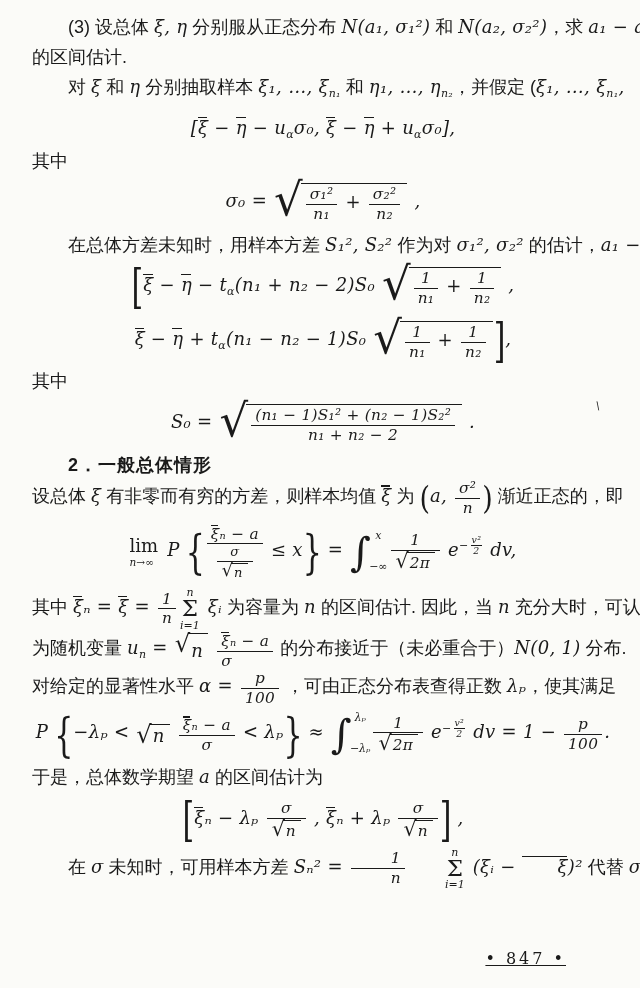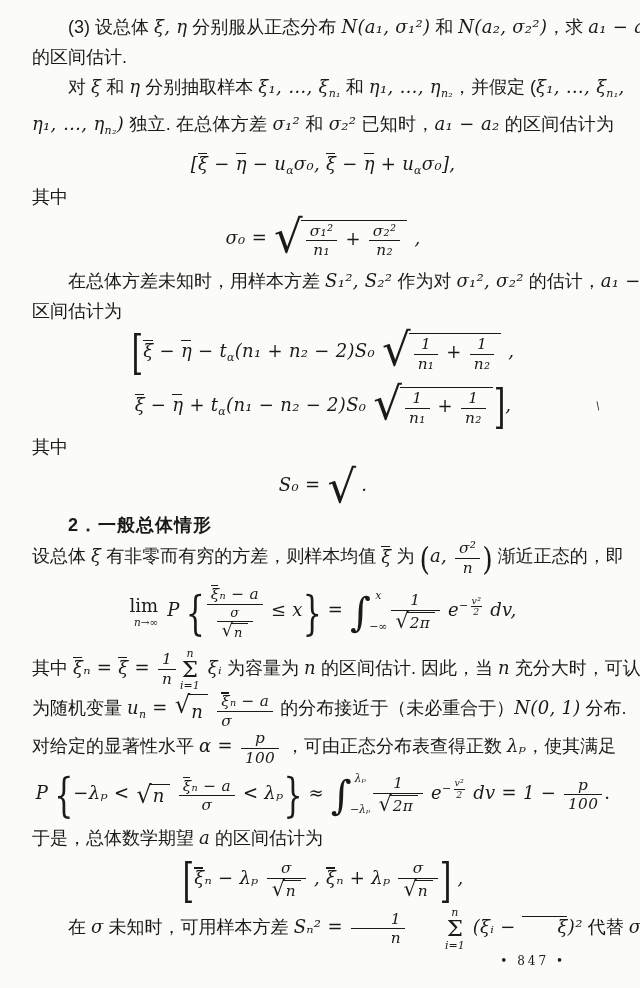--- a/index.html
+++ b/index.html
@@ -35,85 +35,87 @@
   
   .sqrt{display:inline-flex;align-items:flex-start;vertical-align:middle;margin:0 1px;}
   .rad{font-family:"DejaVu Serif",serif;font-style:normal;font-size:1.35em;line-height:.9;margin-right:-2px;}
   .sqrt.tall .rad{font-size:2.5em;line-height:.78;margin-top:-1px;}
   .vinc{display:inline-block;border-top:1.6px solid #1a1a1a;padding:2px 5px 0 3px;}
   
   .sum{display:inline-flex;flex-direction:column;align-items:center;vertical-align:middle;line-height:1;margin:0 2px;}
   .sa,.sbm{font-size:11px;font-family:"DejaVu Serif",serif;font-style:italic;line-height:1;}
   .sg{font-size:23px;font-family:"DejaVu Serif",serif;font-style:normal;line-height:.95;}
   
-  .lim{display:inline-flex;flex-direction:column;align-items:flex-end;vertical-align:middle;line-height:1;margin-right:3px;}
+  .lim{display:inline-flex;flex-direction:column;align-items:flex-start;vertical-align:middle;line-height:1;margin-right:3px;}
   .lg{font-family:"DejaVu Serif",serif;font-style:normal;font-size:18px;}
   .lb{font-size:10.5px;font-family:"DejaVu Serif",serif;font-style:italic;margin-top:2px;}
   
   .int{display:inline-flex;align-items:center;vertical-align:middle;height:42px;margin:0 1px;}
   .ig{font-family:"DejaVu Serif",serif;font-style:normal;font-size:40px;line-height:.8;}
   .il{display:flex;flex-direction:column;justify-content:space-between;height:42px;
       font-size:11px;font-family:"DejaVu Serif",serif;font-style:italic;padding:0 0 2px 0;margin-left:-2px;}
   
   .bg2,.bg3{display:inline-block;vertical-align:middle;font-family:"DejaVu Serif",serif;
             font-style:normal;line-height:.9;}
   .bg2{font-size:27px;transform:scaleY(1.2);}
   .bg3{font-size:30px;transform:scaleY(1.55);}
   
-  .pgnum{position:absolute;bottom:20px;right:74px;font-size:12px;letter-spacing:3px;
-         font-family:"DejaVu Serif",serif;}
+  .pgnum{position:absolute;bottom:20px;right:74px;font-size:16px;letter-spacing:3px;
+         font-family:"DejaVu Serif",serif;text-decoration:underline;}
   
   .artifact{position:absolute;left:596px;top:398px;font-size:13px;font-weight:bold;transform:rotate(8deg);}
 </style>
 </head>
 <body>
 
 <div class="page">
   <div id="doc-body">
       <div class="ln ind full"><span class="cn">(3) 设总体 </span><span class="m">ξ, η</span><span class="cn"> 分别服从正态分布 </span><span class="m">N(a₁, σ₁²)</span><span class="cn"> 和 </span><span class="m">N(a₂, σ₂²)</span><span class="cn">，求 </span><span class="m">a₁ − a₂</span></div>
       <div class="ln"><span class="cn">的区间估计.</span></div>
       <div class="ln ind full"><span class="cn">对 </span><span class="m">ξ</span><span class="cn"> 和 </span><span class="m">η</span><span class="cn"> 分别抽取样本 </span><span class="m">ξ₁, …, ξ</span><span class="sb"><span class="m">n₁</span></span><span class="cn"> 和 </span><span class="m">η₁, …, η</span><span class="sb"><span class="m">n₂</span></span><span class="cn">，并假定 (</span><span class="m">ξ₁, …, ξ</span><span class="sb"><span class="m">n₁</span></span><span class="m">,</span></div>
-      <div class="ln full"><span class="m">η₁, …, η</span><span class="sb"><span class="m">n₂</span></span><span class="m">)</span><span class="cn"> 独立. 在总体方差 </span><span class="m">σ₁²</span><span class="cn"> 和 </span><span class="m">σ₂²</span><span class="cn"> 已知时，</span><span class="m">a₁ − a₂</span><span class="cn"> 的区间估计为</span></div>
       <div class="fm"><span class="m">[</span><span class="bar"><span class="m">ξ</span></span><span class="m"> − </span><span class="bar"><span class="m">η</span></span><span class="m"> − u</span><span class="sb"><span class="m">α</span></span><span class="m">σ₀,  </span><span class="bar"><span class="m">ξ</span></span><span class="m"> − </span><span class="bar"><span class="m">η</span></span><span class="m"> + u</span><span class="sb"><span class="m">α</span></span><span class="m">σ₀],</span></div>
       <div class="ln"><span class="cn">其中</span></div>
       <div class="fm"><span class="m">σ₀ = </span><span class="sqrt tall">
           <span class="rad">√</span>
           <span class="vinc"><span class="frac">
               <span class="fn"><span class="m">σ₁²</span></span>
               <span class="fd"><span class="m">n₁</span></span>
             </span><span class="m"> + </span><span class="frac">
               <span class="fn"><span class="m">σ₂²</span></span>
               <span class="fd"><span class="m">n₂</span></span>
             </span></span>
         </span><span class="m"> ,</span></div>
       <div class="ln ind full"><span class="cn">在总体方差未知时，用样本方差 </span><span class="m">S₁², S₂²</span><span class="cn"> 作为对 </span><span class="m">σ₁², σ₂²</span><span class="cn"> 的估计，</span><span class="m">a₁ − a₂</span></div>
-      <div class="ln"><span class="cn">区间估计为</span></div>
       <div class="fm"><span class="bg3">[</span><span class="bar"><span class="m">ξ</span></span><span class="m"> − </span><span class="bar"><span class="m">η</span></span><span class="m"> − t</span><span class="sb"><span class="m">α</span></span><span class="m">(n₁ + n₂ − 2)S₀ </span><span class="sqrt tall">
           <span class="rad">√</span>
           <span class="vinc"><span class="frac">
               <span class="fn"><span class="m">1</span></span>
               <span class="fd"><span class="m">n₁</span></span>
             </span><span class="m"> + </span><span class="frac">
               <span class="fn"><span class="m">1</span></span>
               <span class="fd"><span class="m">n₂</span></span>
             </span></span>
         </span><span class="m"> ,</span></div>
-      <div class="fm"><span class="bar"><span class="m">ξ</span></span><span class="m"> − </span><span class="bar"><span class="m">η</span></span><span class="m"> + t</span><span class="sb"><span class="m">α</span></span><span class="m">(n₁ − n₂ − 2)S₀ </span><span class="sqrt tall">
+      <div class="fm"><span class="bar"><span class="m">ξ</span></span><span class="m"> − </span><span class="bar"><span class="m">η</span></span><span class="m"> + t</span><span class="sb"><span class="m">α</span></span><span class="m">(n₁ − n₂ − 1)S₀ </span><span class="sqrt tall">
           <span class="rad">√</span>
           <span class="vinc"><span class="frac">
               <span class="fn"><span class="m">1</span></span>
               <span class="fd"><span class="m">n₁</span></span>
             </span><span class="m"> + </span><span class="frac">
               <span class="fn"><span class="m">1</span></span>
               <span class="fd"><span class="m">n₂</span></span>
             </span></span>
         </span><span class="bg3">]</span><span class="m">,</span></div>
       <div class="ln"><span class="cn">其中</span></div>
       <div class="fm"><span class="m">S₀ = </span><span class="sqrt tall">
           <span class="rad">√</span>
+          <span class="vinc"><span class="frac">
+              <span class="fn"><span class="m">(n₁ − 1)S₁² + (n₂ − 1)S₂²</span></span>
+              <span class="fd"><span class="m">n₁ + n₂ − 2</span></span>
+            </span></span>
         </span><span class="m"> .</span></div>
       <div class="ln hd ind"><span class="cn">2．一般总体情形</span></div>
       <div class="ln"><span class="cn">设总体 </span><span class="m">ξ</span><span class="cn"> 有非零而有穷的方差，则样本均值 </span><span class="bar"><span class="m">ξ</span></span><span class="cn"> 为 </span><span class="bg2">(</span><span class="m">a, </span><span class="frac">
           <span class="fn"><span class="m">σ²</span></span>
           <span class="fd"><span class="m">n</span></span>
         </span><span class="bg2">)</span><span class="cn"> 渐近正态的，即</span></div>
       <div class="fm"><span class="lim">
           <span class="lg">lim</span>
           <span class="lb">n→∞</span>
         </span><span class="m"> P </span><span class="bg3">{</span><span class="frac">

